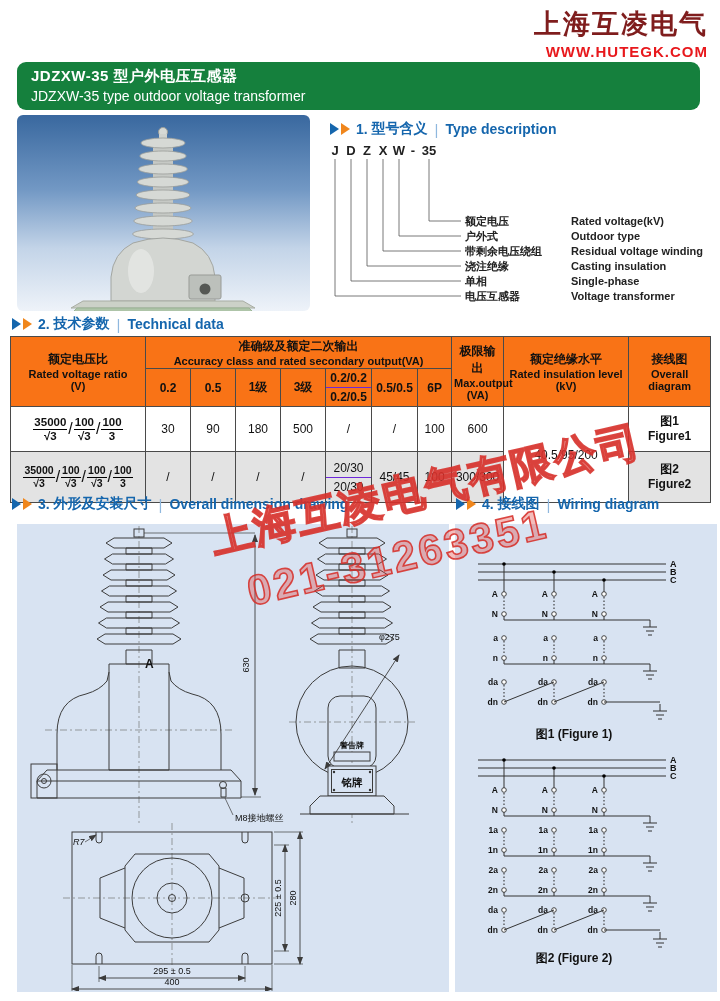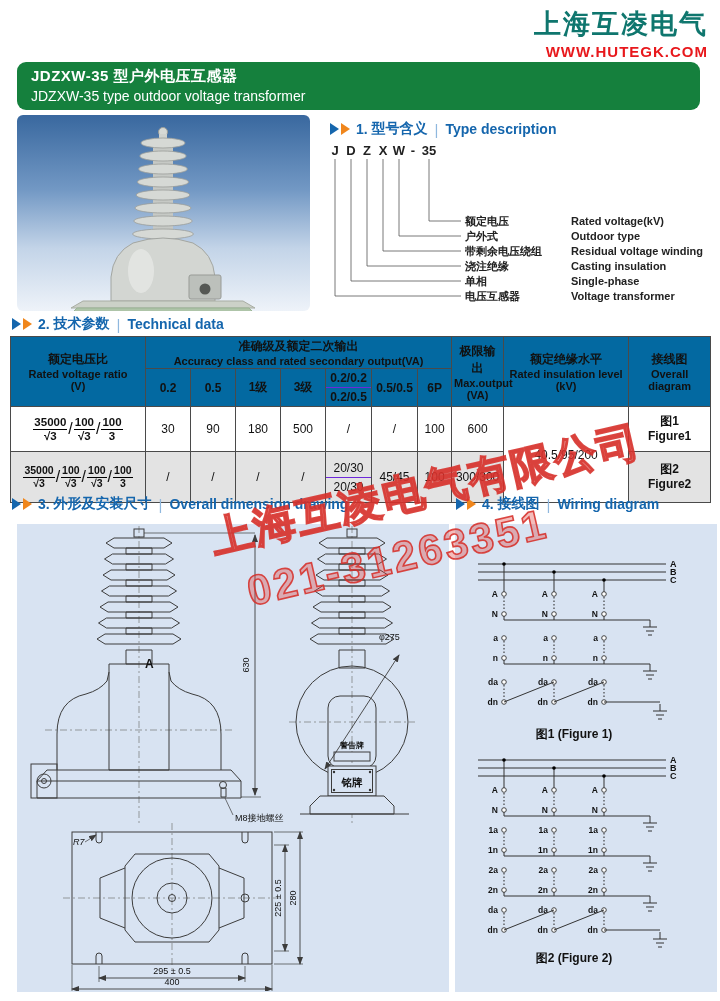--- a/index.html
+++ b/index.html
@@ -1,21 +1,21 @@
 <!DOCTYPE html>
 <html><head>
 <meta charset="utf-8">
 <style>
   html,body{margin:0;padding:0;background:#fff}
   .page{position:relative;width:720px;height:1001px;background:#fff;overflow:hidden;
         font-family:"Liberation Sans","DejaVu Sans",sans-serif;color:#111}
 
   
   .logo{position:absolute;top:10px;right:12px;text-align:right;line-height:1.1}
-  .logo .co{font-size:27px;font-weight:bold;color:#0f766e;letter-spacing:2px}
+  .logo .co{font-size:27px;font-weight:bold;color:#7f1d1d;letter-spacing:2px}
   .logo .url{font-size:15px;font-weight:bold;color:#e8181c;letter-spacing:1px;margin-top:4px}
 
   
   .banner{position:absolute;left:17px;top:62px;width:683px;height:48px;background:#15803d;
           border-radius:9px;color:#fff;padding:5px 14px;box-sizing:border-box}
   .banner .t1{font-size:15px;font-weight:bold;letter-spacing:.5px}
   .banner .t2{font-size:14px;margin-top:2px}
 
   
   .photo{position:absolute;left:17px;top:115px;width:293px;height:196px;border-radius:6px;overflow:hidden;
@@ -30,21 +30,21 @@
   svg text{font-family:"Liberation Sans","DejaVu Sans",sans-serif}
   .tdsvg{position:absolute;left:325px;top:141px}
   .code{font-size:13px;font-weight:bold;fill:#222}
   .lbl{font-size:11px;font-weight:bold;fill:#222}
   .tl{stroke:#555;stroke-width:.8;fill:none}
 
   
   .ttable{position:absolute;left:10px;top:336px;width:700px;border-collapse:collapse;table-layout:fixed;
           font-size:12px;text-align:center}
   .ttable td{border:1px solid #4a4a4a;padding:1px 2px;vertical-align:middle}
-  .ttable tr.th td{background:#0369a1;font-weight:bold}
+  .ttable tr.th td{background:#f97316;font-weight:bold}
   .hz{font-size:12px}
   .he{font-size:11px;font-weight:bold}
   .v{font-weight:normal}
   .split{padding:0 !important}
   .split div{padding:2px 0}
   .split div:first-child{border-bottom:1px solid #6d28d9}
   .ttable tr.r1 td{height:42px;background:#fff}
   .ttable tr.r2 td{height:48px;background:#e3e3e3}
   .frac{display:inline-block;vertical-align:middle;text-align:center;font-weight:bold;line-height:1.1;font-size:11.5px}
   .fnum{display:block;border-bottom:1.2px solid #000;padding:0 1px}

